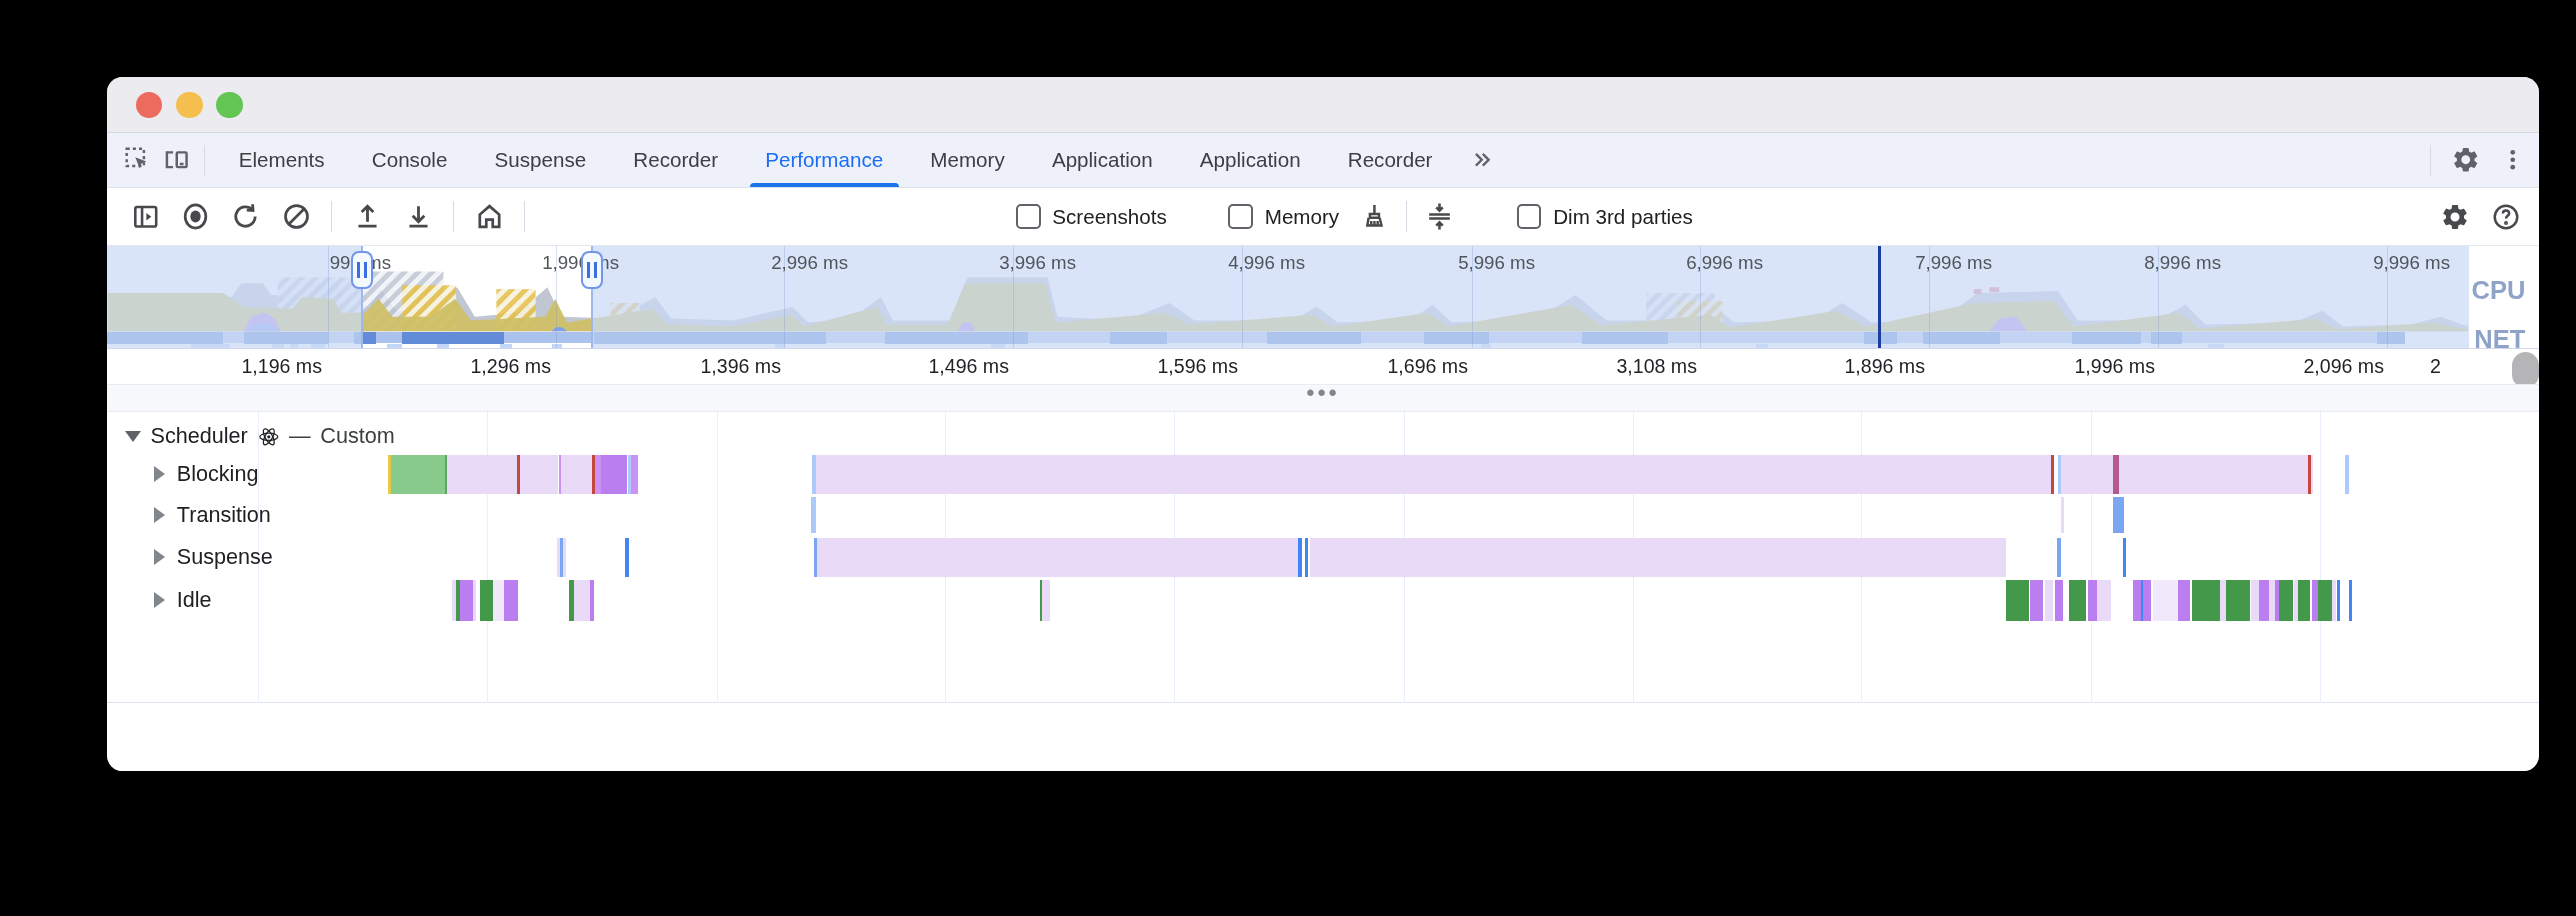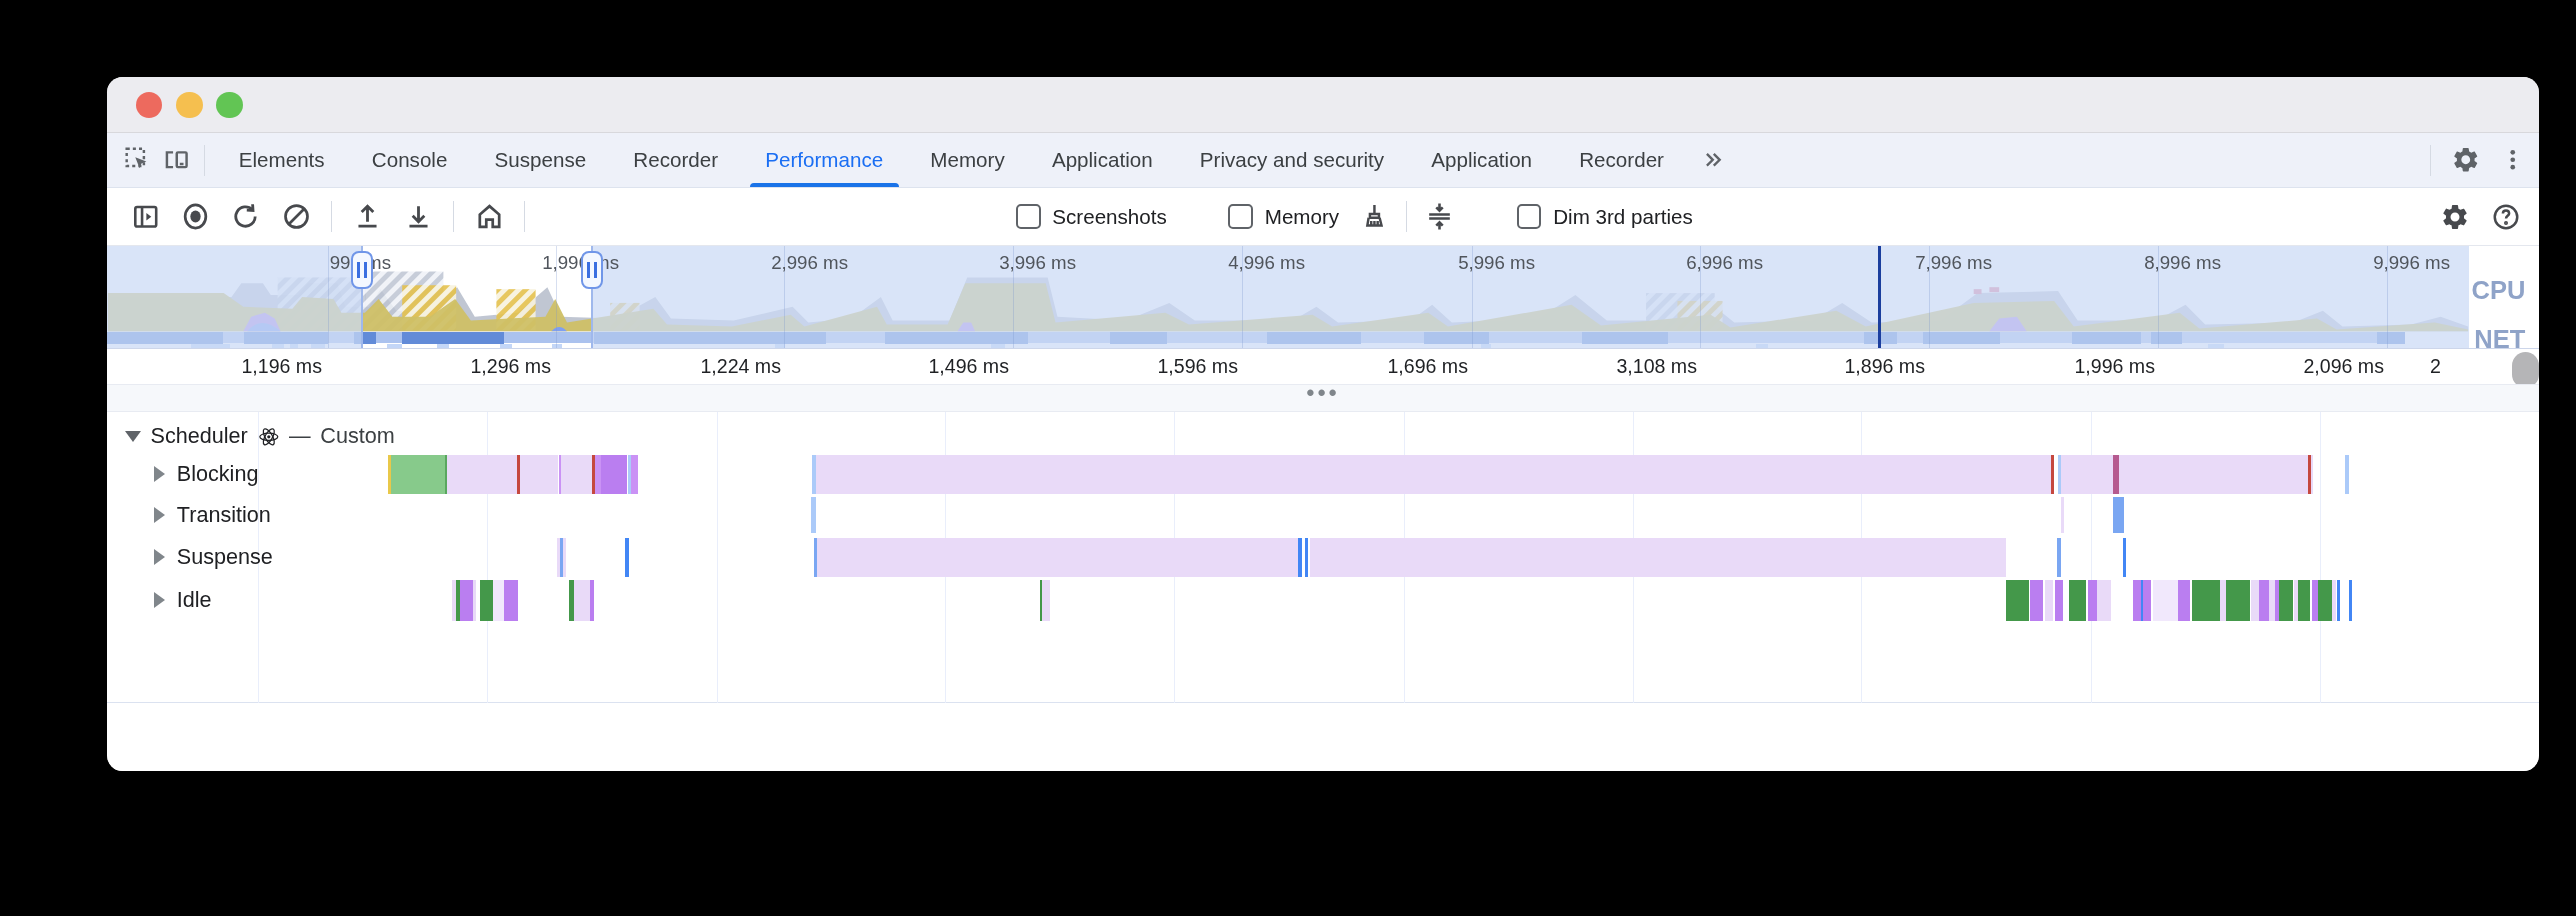--- a/index.html
+++ b/index.html
@@ -94,21 +94,20 @@
     </div>
     <div class="vsep" style="margin-left:11.8px"></div>
     <div id="tabs">
         <div class="tab">Elements</div>
         <div class="tab">Console</div>
         <div class="tab">Suspense</div>
         <div class="tab">Recorder</div>
         <div class="tab selected">Performance</div>
         <div class="tab">Memory</div>
         <div class="tab">Application</div>
-        <div class="tab">Privacy and security</div>
         <div class="tab">Application</div>
         <div class="tab">Recorder</div>
       </div>
     <div class="tab more">
       <svg width="23.6" height="23.6" viewBox="0 0 24 24" fill="none" stroke="#5f6368" stroke-width="2.4">
         <path d="M6 6 L12 12 L6 18"></path>
           <path d="M13 6 L19 12 L13 18"></path>
       </svg>
     </div>
     <div id="tabbar-right">
@@ -317,21 +316,21 @@
         <div class="" style="position:absolute;left:1771px;top:0;width:2.9px;height:103px;background:#1b3e9e"></div>
       </div>
     <div class="corner-label" style="right:13.7px; top:29.5px">CPU</div>
     <div class="corner-label" style="right:13.7px; top:79px">NET</div>
   </div>
 
   <div id="ruler">
     <div id="ruler-labels">
         <div class="ruler-label" style="right:2217px;position:absolute;top:5.9px">1,196 ms</div>
         <div class="ruler-label" style="right:1988px;position:absolute;top:5.9px">1,296 ms</div>
-        <div class="ruler-label" style="right:1758px;position:absolute;top:5.9px">1,224 ms</div>
+        <div class="ruler-label" style="right:1758px;position:absolute;top:5.9px">1,396 ms</div>
         <div class="ruler-label" style="right:1530px;position:absolute;top:5.9px">1,496 ms</div>
         <div class="ruler-label" style="right:1301px;position:absolute;top:5.9px">1,596 ms</div>
         <div class="ruler-label" style="right:1071px;position:absolute;top:5.9px">1,696 ms</div>
         <div class="ruler-label" style="right:842px;position:absolute;top:5.9px">3,108 ms</div>
         <div class="ruler-label" style="right:614px;position:absolute;top:5.9px">1,896 ms</div>
         <div class="ruler-label" style="right:384px;position:absolute;top:5.9px">1,996 ms</div>
         <div class="ruler-label" style="right:155px;position:absolute;top:5.9px">2,096 ms</div>
       </div>
     <div class="ruler-label" style="left:2323px">2</div>
     <div id="scroll-thumb"></div>

